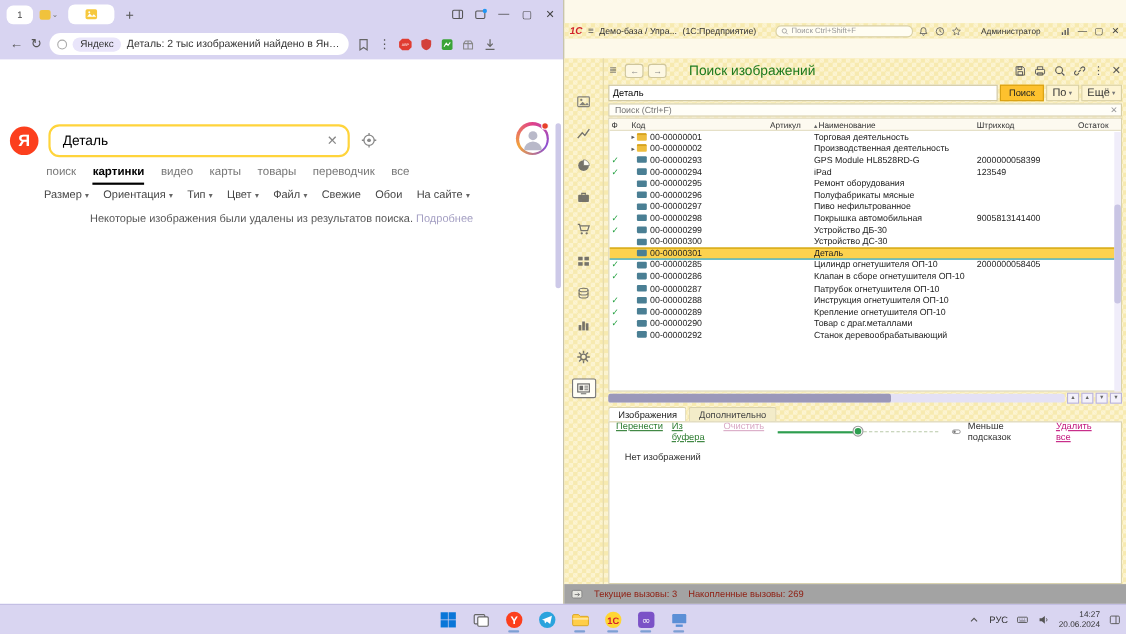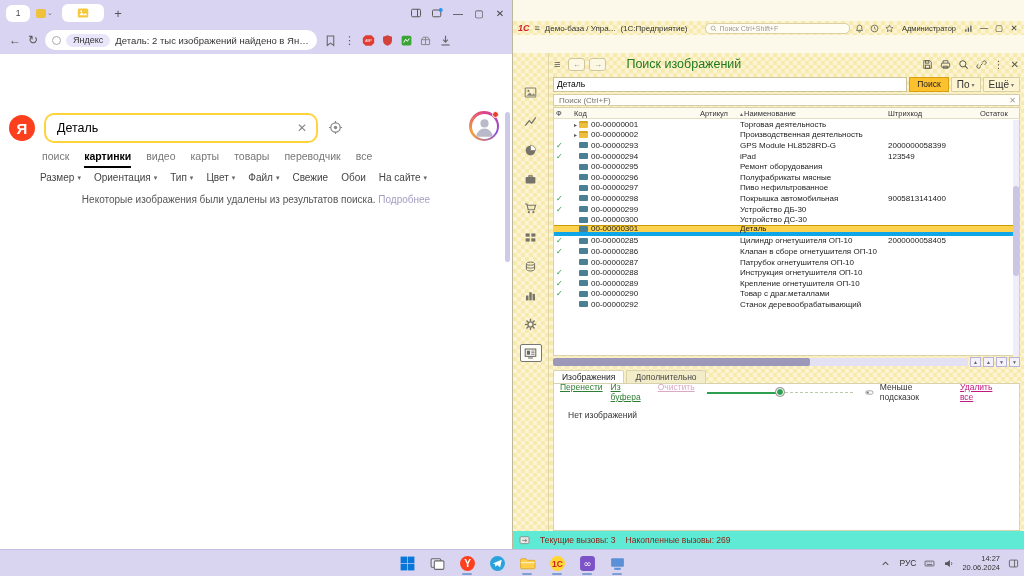--- a/index.html
+++ b/index.html
@@ -59,21 +59,21 @@
   .grow{display:flex;gap:4px;flex:none;}
   .pscroll{position:absolute;right:2px;top:58px;width:5px;height:150px;background:#cdc9e8;border-radius:3px;}
 
   
   #onec-window{position:absolute;left:512px;top:0;width:512px;height:549px;background:#fdf9ea;border-left:1px solid #bdb89c;}
   .o-titlebar{height:14px;display:flex;align-items:center;gap:5px;padding:0 5px;font-size:8px;color:#333;}
   .o-logo{color:#d2232a;font-weight:bold;font-size:9px;font-style:italic;}
   .o-burger{font-size:9px;color:#555;}
   .o-title{white-space:nowrap;}
   .o-tsearch{width:150px;height:11px;margin-left:12px;background:#fffdf2;border:1px solid #d9d0a4;border-radius:5px;font-size:7px;color:#999;display:flex;align-items:center;gap:3px;padding:0 4px;overflow:hidden;}
-  .o-tright{margin-left:auto;display:flex;align-items:center;gap:8px;}
+  .o-tright{margin-left:auto;display:flex;align-items:center;gap:18px;}
   .o-tright .icon{width:9px;height:9px;}
   .o-user{font-size:7.5px;color:#333;}
   .o-wctl{font-size:8.5px;color:#444;width:10px;text-align:center;}
   .o-tabbar{height:18px;display:flex;align-items:flex-end;padding:0 3px;gap:2px;}
   .o-tab{height:16px;display:flex;align-items:center;gap:4px;padding:0 8px;font-size:9px;color:#333;}
   .o-tab.active{background:#fff;border:1px solid #d9d2ae;border-bottom:none;border-radius:3px 3px 0 0;color:#17691e;}
   .o-tab .icon{width:9px;height:9px;}
   .o-tabx{font-size:8px;color:#999;margin-left:2px;}
   .o-body{position:absolute;top:32px;left:0;right:0;bottom:18px;display:flex;}
   .o-sections{width:36px;border-right:1px solid #e0d6a8;display:flex;flex-direction:column;align-items:center;padding-top:30px;gap:11px;flex:none;}
@@ -104,21 +104,21 @@
   .w-code{width:126px;flex:none;}
   .w-art{width:40px;flex:none;}
   .w-name{width:148px;flex:none;}
   .w-bar{width:92px;flex:none;}
   .w-stock{flex:1;}
   .sort{font-size:6px;color:#666;margin-right:1px;}
   .tbody{height:236px;overflow:hidden;position:relative;}
   .trow{display:flex;height:10.6px;align-items:center;font-size:8px;color:#222;}
   .trow .chk{visibility:hidden;color:#1f9e3d;font-size:8px;}
   .trow.checked .chk{visibility:visible;}
-  .trow.selected{background:#fcd24e;border-top:1px solid #c89b00;border-bottom:4px solid #0ea5e9;}
+  .trow.selected{background:#fcd24e;border-top:1px solid #c89b00;border-bottom:1px solid #0ea5e9;}
   .exp{visibility:hidden;font-size:6px;color:#555;margin-right:2px;}
   .trow.t-folder .exp{visibility:visible;}
   .ric{width:9px;height:6px;border-radius:1px;background:#4a7f94;margin-right:3px;flex:none;}
   .trow.t-folder .ric{background:#eebe3e;border-top:2px solid #d7a41f;height:7px;}
   .vscroll{position:absolute;right:0;top:12px;width:6px;height:236px;background:#f0edfa;}
   .vscroll .vth{position:absolute;top:28%;width:100%;height:38%;background:#c9c5e4;border-radius:3px;}
   .hscroll{height:10px;margin:1px 4px 0;display:flex;align-items:center;gap:2px;flex:none;}
   .htrack{flex:1;height:8px;background:#e4e1f5;position:relative;border-radius:2px;}
   .hthumb{position:absolute;left:0;top:0;height:100%;width:62%;background:#9b98ba;border-radius:2px;}
   .hbtn{width:11px;height:10px;border:1px solid #b9b3d9;background:#f3f1fb;font-size:5px;color:#666;}
@@ -131,21 +131,21 @@
   .alink.green{color:#2e7d32;}
   .alink.disabled{color:#d9a9c5;}
   .slider{width:150px;height:10px;position:relative;margin:0 4px;}
   .sl-solid{position:absolute;left:0;top:5px;width:50%;height:1.5px;background:#2e9e4f;}
   .sl-dash{position:absolute;left:50%;right:0;top:5px;border-top:1.5px dashed #b9c9a9;}
   .sl-knob{position:absolute;left:calc(50% - 4px);top:1px;width:8px;height:8px;border-radius:50%;background:#2e9e4f;border:1.5px solid #fff;box-shadow:0 0 0 1px #999;}
   .hints{display:flex;align-items:center;gap:6px;font-size:8.5px;color:#333;}
   .hints .icon{width:9px;height:9px;}
   .dellink{font-size:8.5px;color:#c2187e;text-decoration:underline;margin-left:auto;margin-right:6px;}
   .emptytext{padding:10px 14px;font-size:8.5px;color:#333;}
-  .o-statusbar{position:absolute;left:0;right:0;bottom:0;height:18px;background:#5eead4;display:flex;align-items:center;gap:10px;padding:0 6px;}
+  .o-statusbar{position:absolute;left:0;right:0;bottom:0;height:18px;background:#a3a3a3;display:flex;align-items:center;gap:10px;padding:0 6px;}
   .o-statusbar .icon{width:11px;height:11px;}
   .stext{font-size:8.5px;color:#8f1d10;}
 
   
   #taskbar{position:absolute;left:0;right:0;bottom:0;height:27px;background:#d9d5f1;border-top:1px solid #c4bfe4;}
   .tb-center{position:absolute;left:50%;top:0;bottom:0;transform:translateX(-50%);display:flex;align-items:center;gap:10px;}
   .tbi{position:relative;width:20px;height:20px;display:flex;align-items:center;justify-content:center;}
   .tbi .icon{width:17px;height:17px;}
   .tbi.running::after{content:"";position:absolute;bottom:-2px;left:5px;width:10px;height:2px;background:#7d9fd4;border-radius:1px;}
   .tray{position:absolute;right:5px;top:0;bottom:0;display:flex;align-items:center;gap:8px;}

